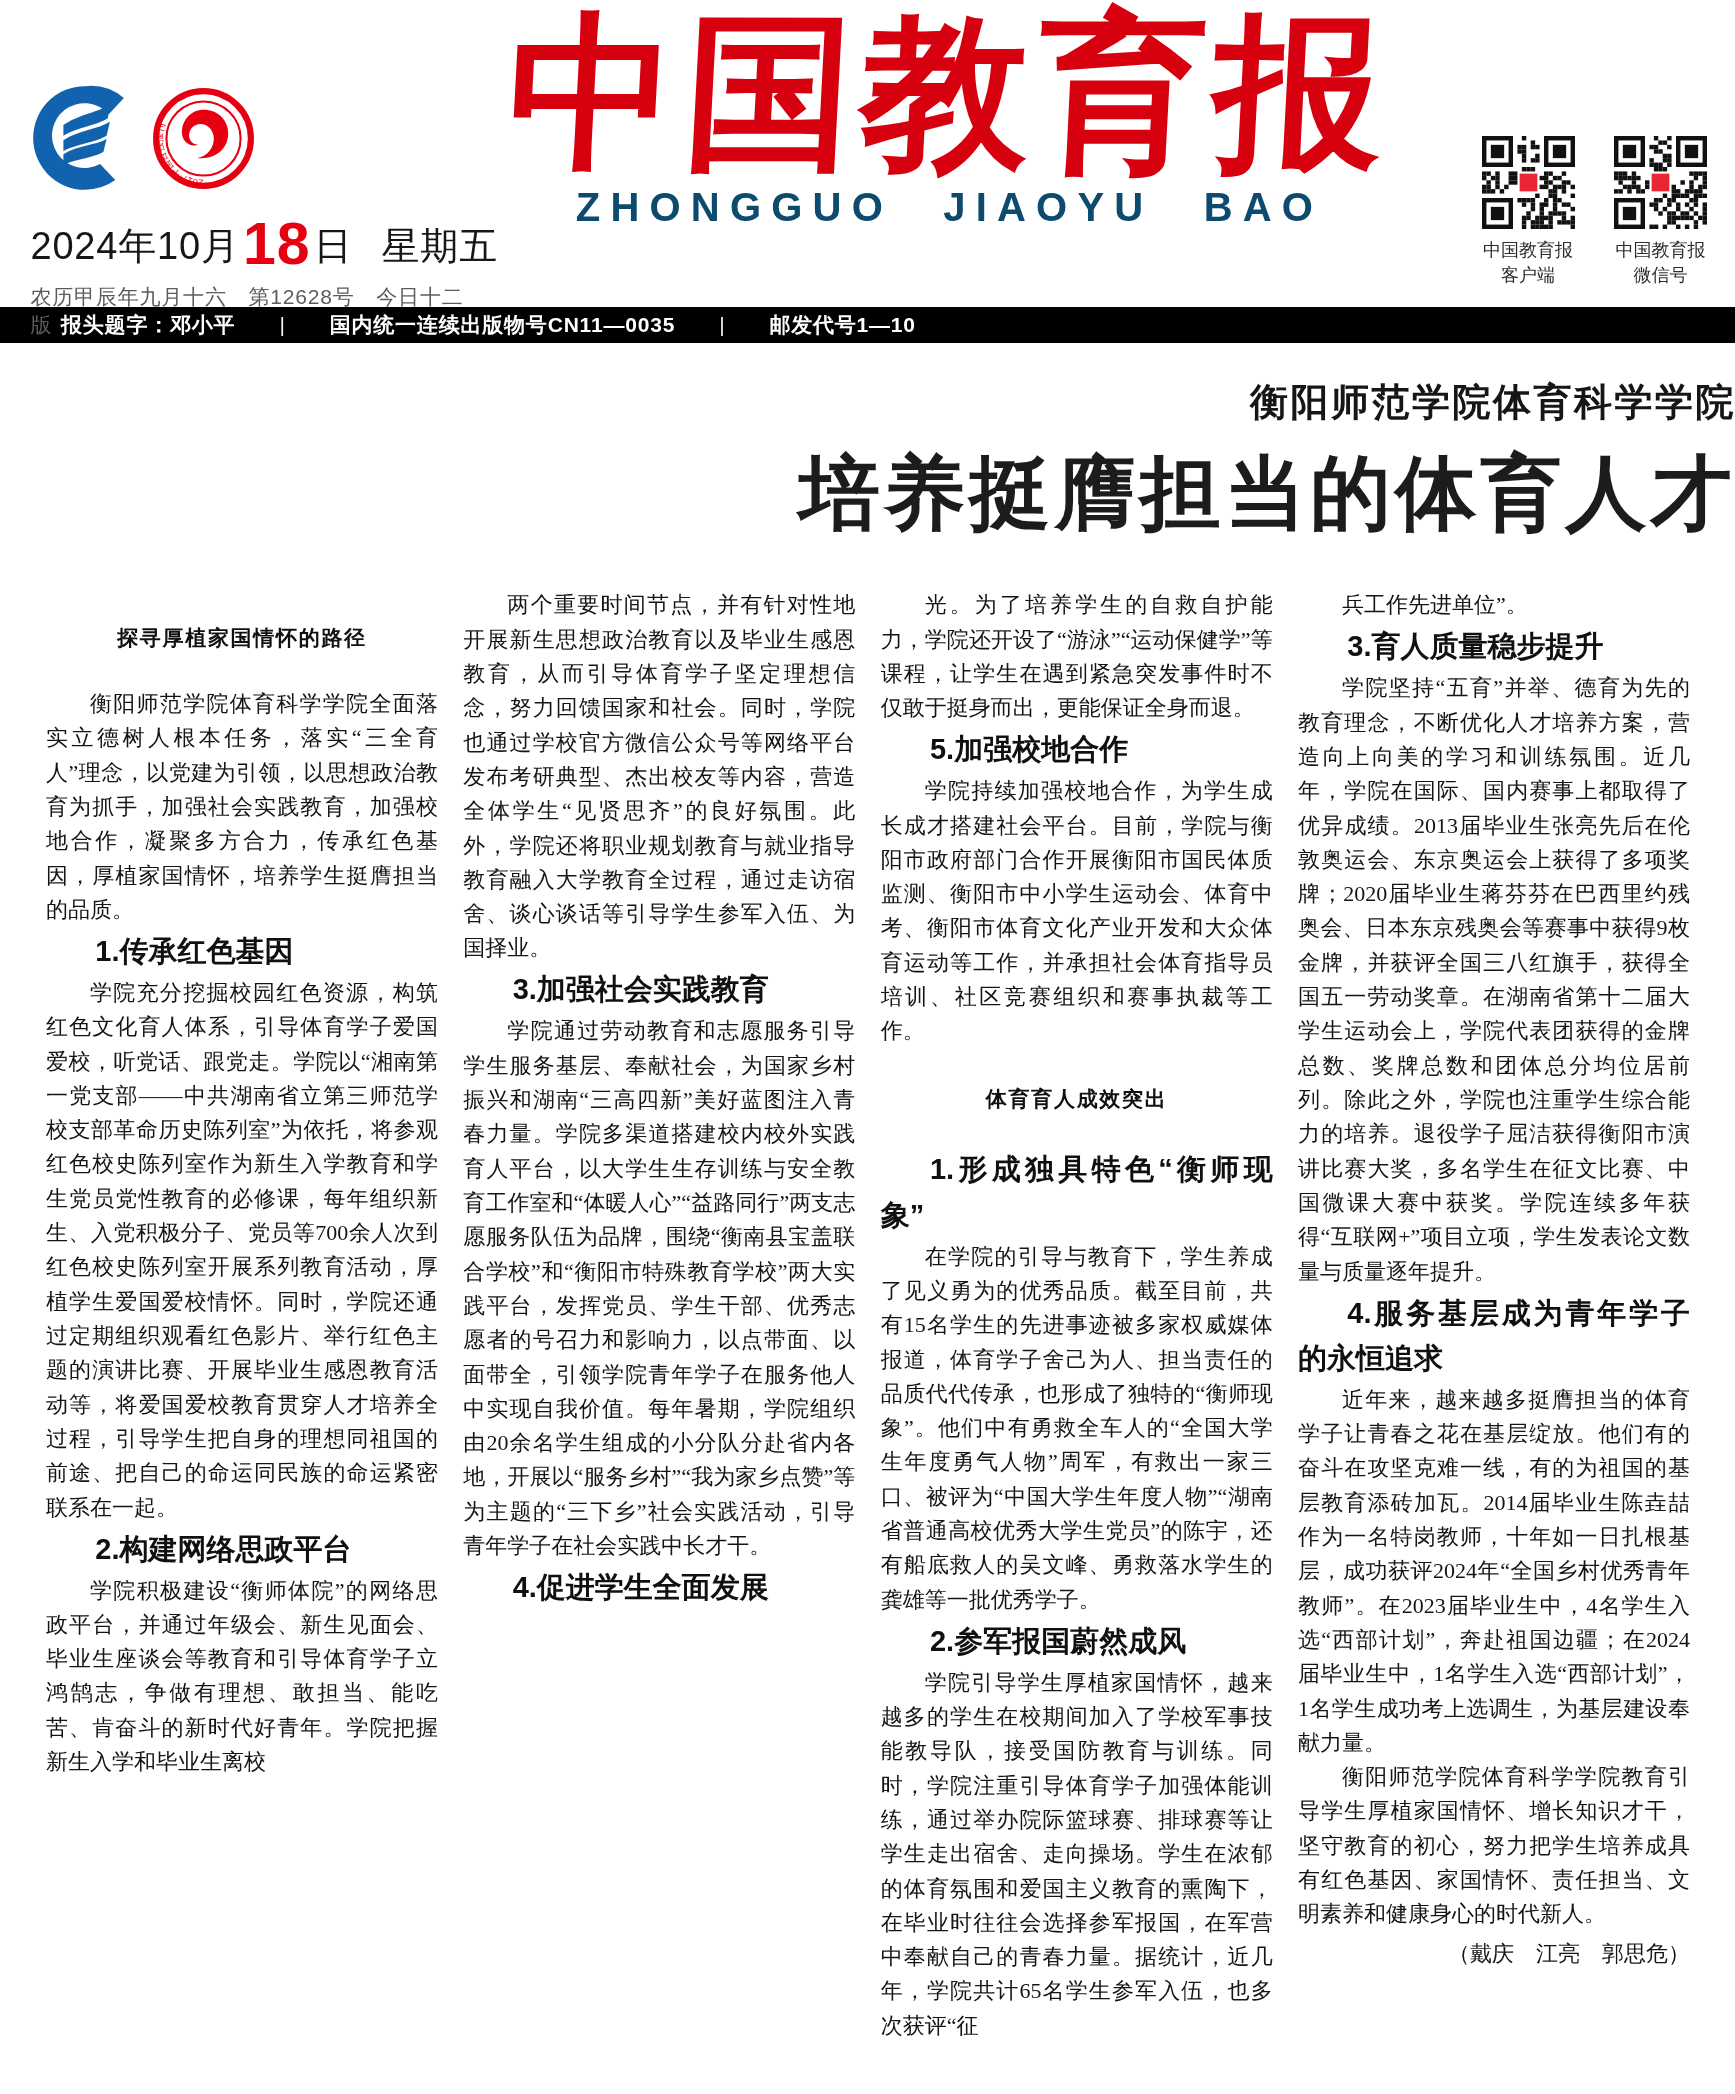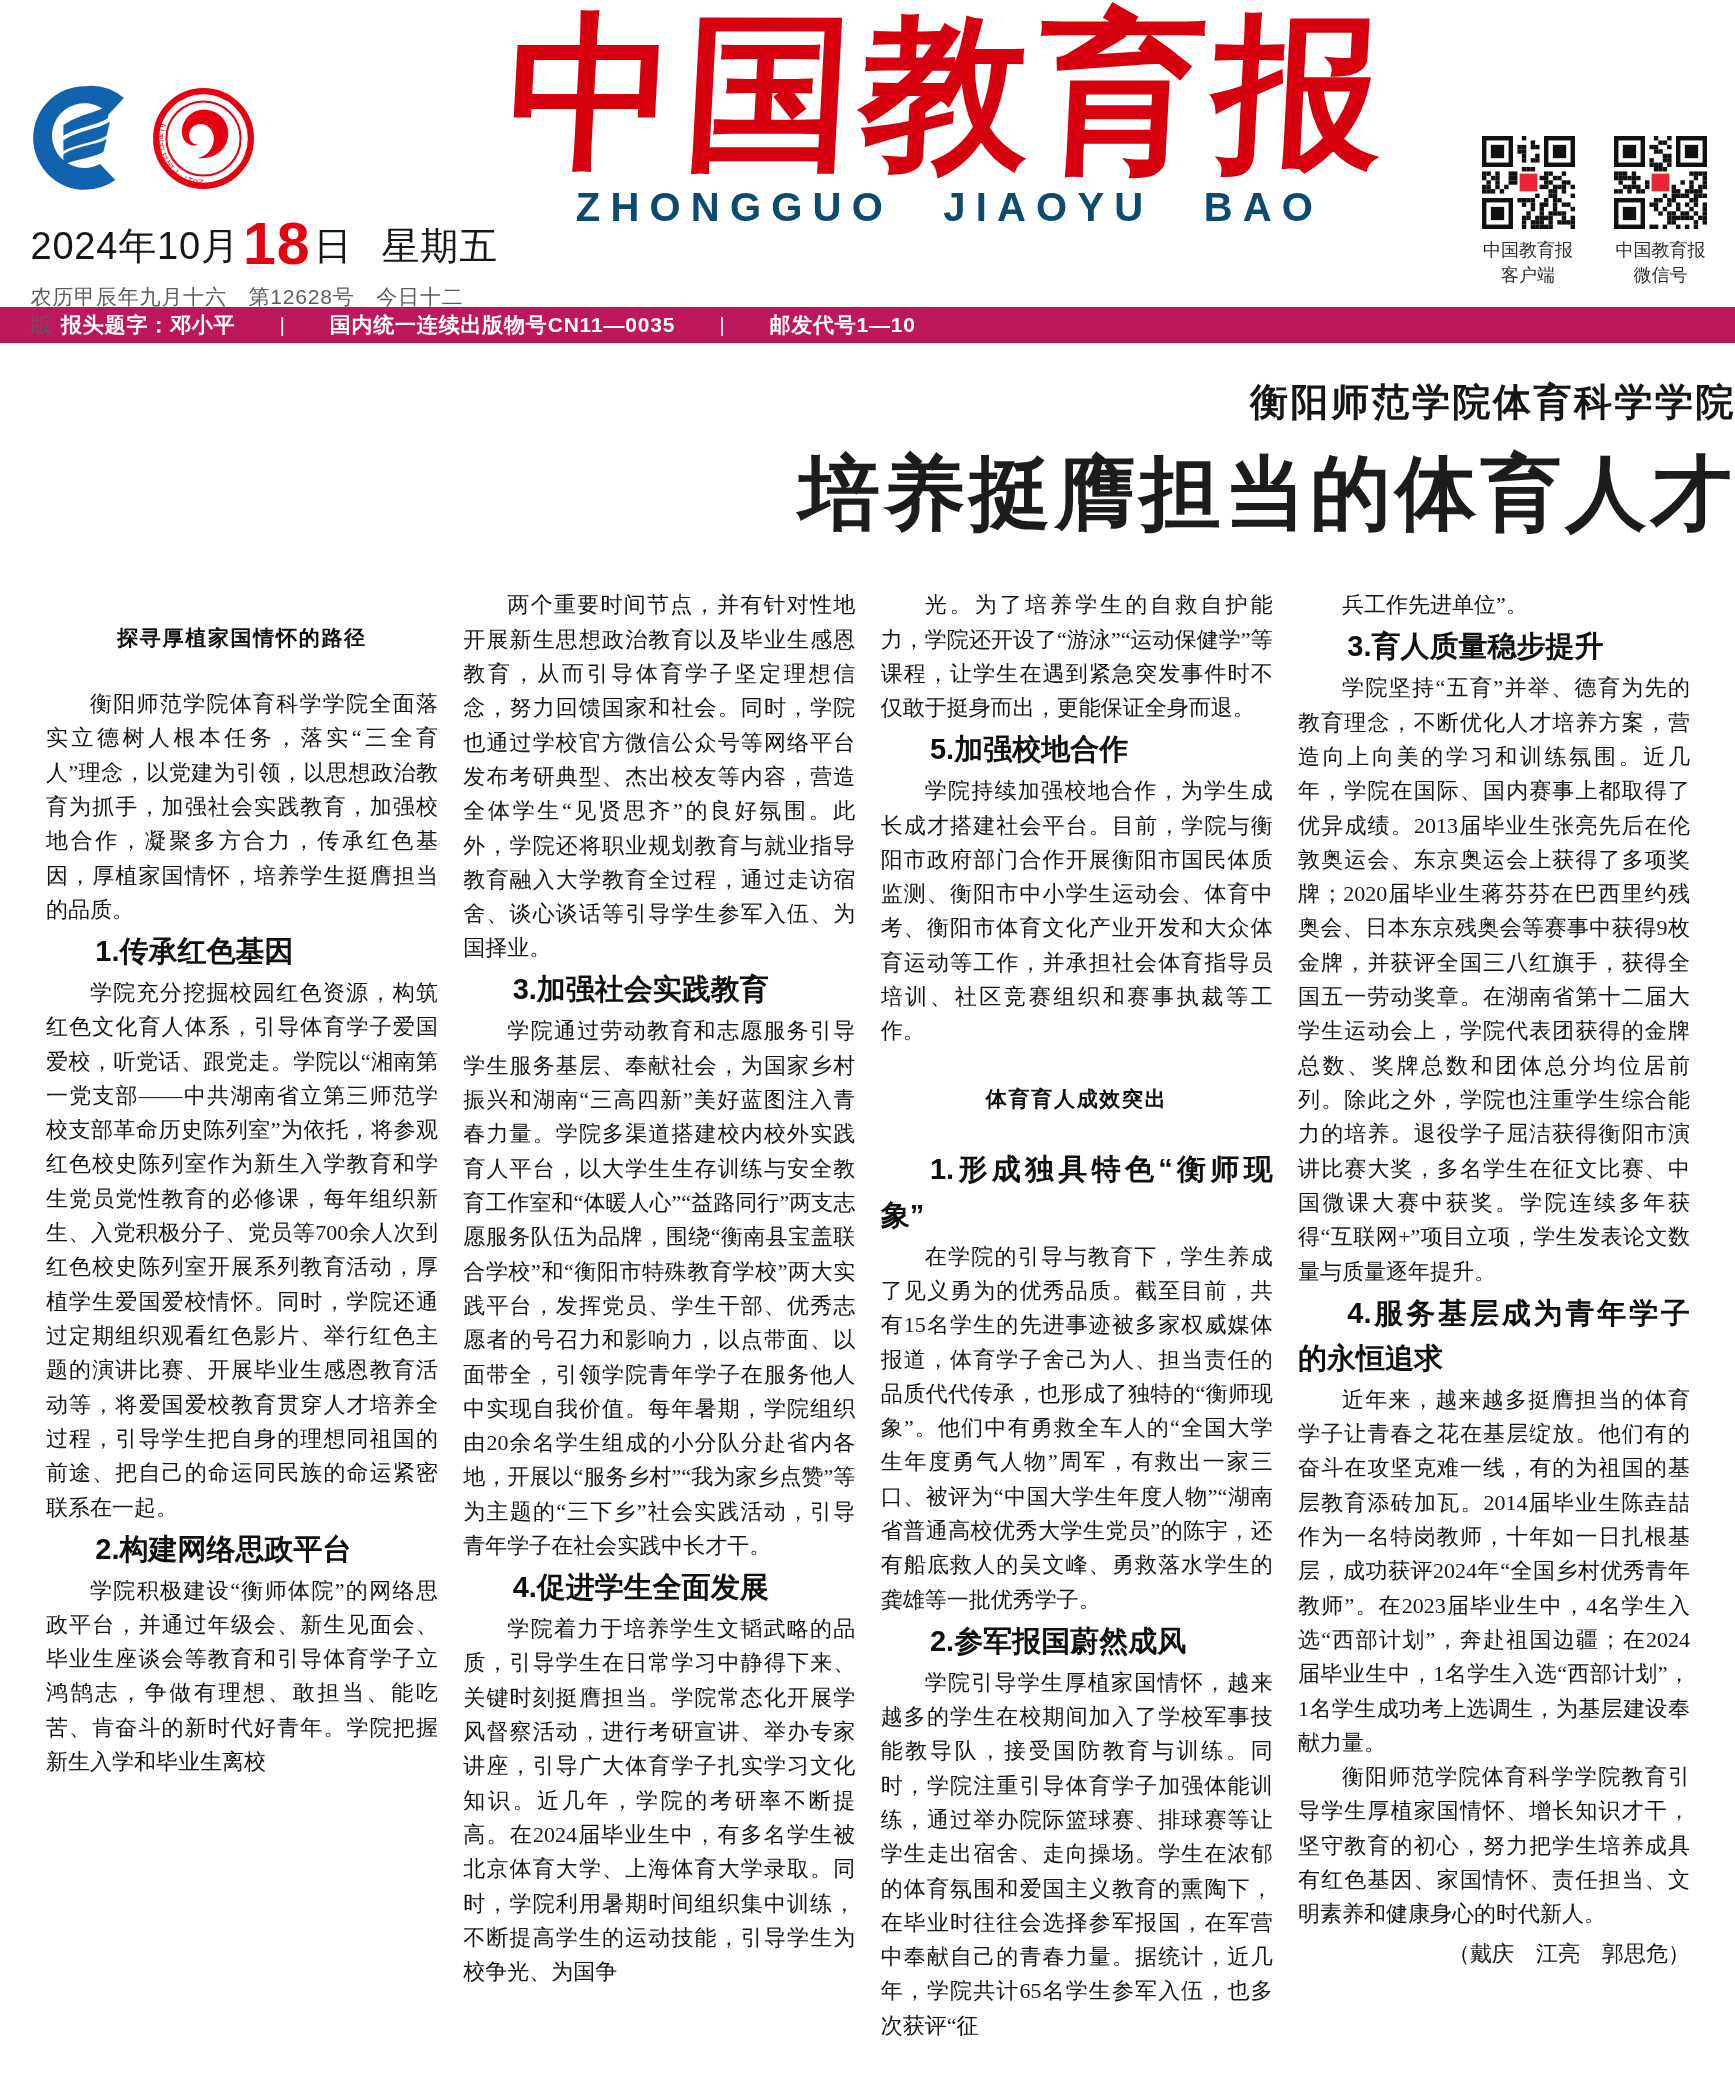--- a/index.html
+++ b/index.html
@@ -334,21 +334,21 @@
             <rect x="0" y="70" width="35" height="35"></rect>
             <rect x="5" y="75" width="25" height="25" fill="#fff"></rect>
             <rect x="10" y="80" width="15" height="15"></rect>
             <rect x="42.5" y="42.5" width="20" height="20" fill="#e60012" opacity="0.85"></rect>
           </svg>
         <div class="qr-label">中国教育报<br>微信号</div>
       </div>
     </div>
   </div>
 
-  <div class="info-bar" id="infoBar" style="background: #be185d;">
+  <div class="info-bar" id="infoBar" style="background: #000000;">
       <span>报头题字：邓小平</span>
       <span class="info-sep">|</span>
       <span>国内统一连续出版物号CN11—0035</span>
       <span class="info-sep">|</span>
       <span>邮发代号1—10</span>
     </div>
 
   <div class="article-head">
     <div class="kicker">衡阳师范学院体育科学学院</div>
     <div class="headline">培养挺膺担当的体育人才</div>
@@ -361,21 +361,20 @@
         <h4 class="sub-head">1.传承红色基因</h4>
         <p class="para">学院充分挖掘校园红色资源，构筑红色文化育人体系，引导体育学子爱国爱校，听党话、跟党走。学院以“湘南第一党支部——中共湖南省立第三师范学校支部革命历史陈列室”为依托，将参观红色校史陈列室作为新生入学教育和学生党员党性教育的必修课，每年组织新生、入党积极分子、党员等700余人次到红色校史陈列室开展系列教育活动，厚植学生爱国爱校情怀。同时，学院还通过定期组织观看红色影片、举行红色主题的演讲比赛、开展毕业生感恩教育活动等，将爱国爱校教育贯穿人才培养全过程，引导学生把自身的理想同祖国的前途、把自己的命运同民族的命运紧密联系在一起。</p>
         <h4 class="sub-head">2.构建网络思政平台</h4>
         <p class="para">学院积极建设“衡师体院”的网络思政平台，并通过年级会、新生见面会、毕业生座谈会等教育和引导体育学子立鸿鹄志，争做有理想、敢担当、能吃苦、肯奋斗的新时代好青年。学院把握新生入学和毕业生离校</p>
       </div>
       <div class="col">
         <p class="para cont">两个重要时间节点，并有针对性地开展新生思想政治教育以及毕业生感恩教育，从而引导体育学子坚定理想信念，努力回馈国家和社会。同时，学院也通过学校官方微信公众号等网络平台发布考研典型、杰出校友等内容，营造全体学生“见贤思齐”的良好氛围。此外，学院还将职业规划教育与就业指导教育融入大学教育全过程，通过走访宿舍、谈心谈话等引导学生参军入伍、为国择业。</p>
         <h4 class="sub-head">3.加强社会实践教育</h4>
         <p class="para">学院通过劳动教育和志愿服务引导学生服务基层、奉献社会，为国家乡村振兴和湖南“三高四新”美好蓝图注入青春力量。学院多渠道搭建校内校外实践育人平台，以大学生生存训练与安全教育工作室和“体暖人心”“益路同行”两支志愿服务队伍为品牌，围绕“衡南县宝盖联合学校”和“衡阳市特殊教育学校”两大实践平台，发挥党员、学生干部、优秀志愿者的号召力和影响力，以点带面、以面带全，引领学院青年学子在服务他人中实现自我价值。每年暑期，学院组织由20余名学生组成的小分队分赴省内各地，开展以“服务乡村”“我为家乡点赞”等为主题的“三下乡”社会实践活动，引导青年学子在社会实践中长才干。</p>
         <h4 class="sub-head">4.促进学生全面发展</h4>
-        <p class="para">学院着力于培养学生文韬武略的品质，引导学生在日常学习中静得下来、关键时刻挺膺担当。学院常态化开展学风督察活动，进行考研宣讲、举办专家讲座，引导广大体育学子扎实学习文化知识。近几年，学院的考研率不断提高。在2024届毕业生中，有多名学生被北京体育大学、上海体育大学录取。同时，学院利用暑期时间组织集中训练，不断提高学生的运动技能，引导学生为校争光、为国争</p>
       </div>
       <div class="col">
         <p class="para cont">光。为了培养学生的自救自护能力，学院还开设了“游泳”“运动保健学”等课程，让学生在遇到紧急突发事件时不仅敢于挺身而出，更能保证全身而退。</p>
         <h4 class="sub-head">5.加强校地合作</h4>
         <p class="para">学院持续加强校地合作，为学生成长成才搭建社会平台。目前，学院与衡阳市政府部门合作开展衡阳市国民体质监测、衡阳市中小学生运动会、体育中考、衡阳市体育文化产业开发和大众体育运动等工作，并承担社会体育指导员培训、社区竞赛组织和赛事执裁等工作。</p>
         <h3 class="section-head">体育育人成效突出</h3>
         <h4 class="sub-head">1.形成独具特色“衡师现象”</h4>
         <p class="para">在学院的引导与教育下，学生养成了见义勇为的优秀品质。截至目前，共有15名学生的先进事迹被多家权威媒体报道，体育学子舍己为人、担当责任的品质代代传承，也形成了独特的“衡师现象”。他们中有勇救全车人的“全国大学生年度勇气人物”周军，有救出一家三口、被评为“中国大学生年度人物”“湖南省普通高校优秀大学生党员”的陈宇，还有船底救人的吴文峰、勇救落水学生的龚雄等一批优秀学子。</p>
         <h4 class="sub-head">2.参军报国蔚然成风</h4>
         <p class="para">学院引导学生厚植家国情怀，越来越多的学生在校期间加入了学校军事技能教导队，接受国防教育与训练。同时，学院注重引导体育学子加强体能训练，通过举办院际篮球赛、排球赛等让学生走出宿舍、走向操场。学生在浓郁的体育氛围和爱国主义教育的熏陶下，在毕业时往往会选择参军报国，在军营中奉献自己的青春力量。据统计，近几年，学院共计65名学生参军入伍，也多次获评“征</p>

